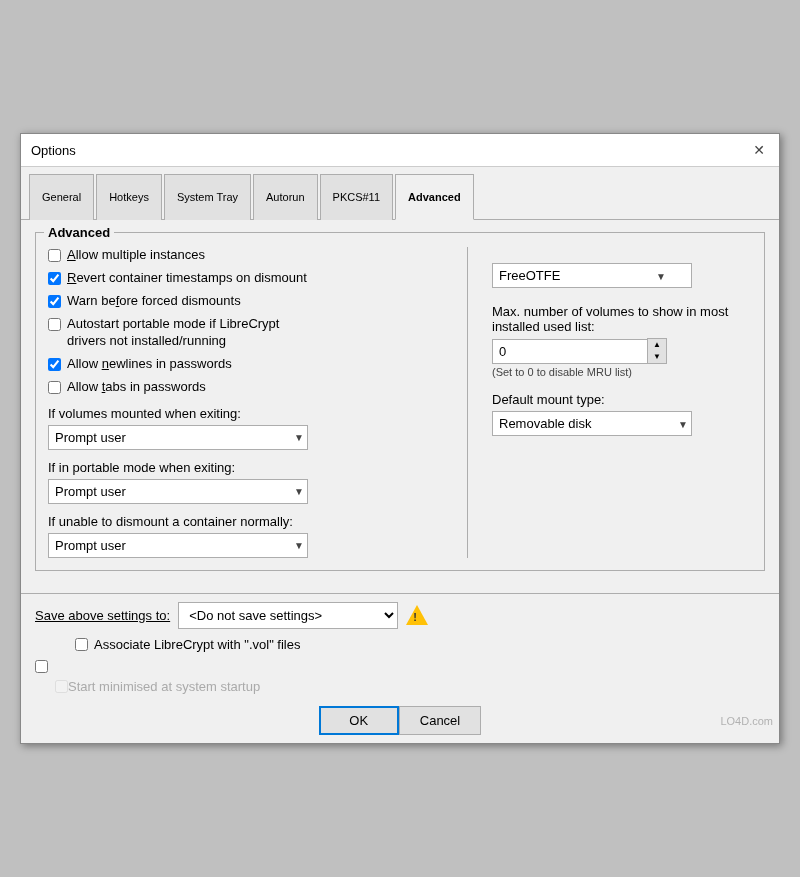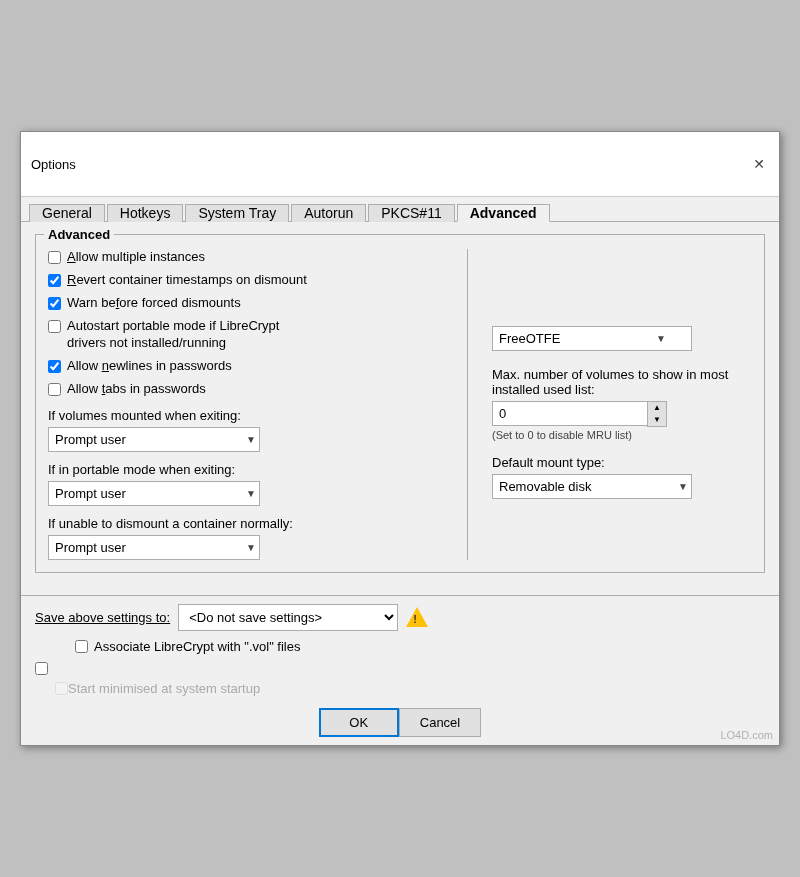--- a/index.html
+++ b/index.html
@@ -16,21 +16,21 @@
     }
     .dialog {
       background: #f0f0f0;
       border: 1px solid #888;
       box-shadow: 2px 2px 8px rgba(0,0,0,0.4);
       width: 760px;
       position: relative;
     }
     .titlebar {
       background: #fff;
-      padding: 22px 10px;
+      padding: 6px 10px;
       display: flex;
       justify-content: space-between;
       align-items: center;
       border-bottom: 1px solid #ccc;
     }
     .titlebar-title {
       font-size: 13px;
       font-weight: normal;
       color: #000;
     }
@@ -46,27 +46,27 @@
       background: none;
       border: none;
     }
     .tabs {
       display: flex;
       background: #f0f0f0;
       padding: 6px 8px 0 8px;
       border-bottom: 1px solid #adadad;
     }
     .tab {
-      padding: 0 12px;
+      padding: 16px 12px;
       border: 1px solid #adadad;
       border-bottom: none;
       background: #e1e1e1;
       cursor: pointer;
       margin-right: 2px;
-      font-size: 14px;
+      font-size: 11px;
       position: relative;
       bottom: -1px;
     }
     .tab.active {
       background: #f0f0f0;
       border-bottom: 1px solid #f0f0f0;
       font-weight: 600;
       z-index: 1;
     }
     .content {
@@ -84,21 +84,20 @@
       left: 8px;
       background: #f0f0f0;
       padding: 0 4px;
       font-size: 13px;
       font-weight: bold;
     }
     .group-content {
       display: flex;
       gap: 16px;
       margin-top: 6px;
-      align-items: center;
     }
     .left-col {
       flex: 1;
     }
     .right-col {
       width: 260px;
     }
     .checkbox-row {
       display: flex;
       align-items: flex-start;
@@ -117,21 +116,21 @@
       text-decoration: underline;
     }
     .section-label {
       margin-top: 10px;
       margin-bottom: 4px;
       font-size: 13px;
     }
     .dropdown-wrap {
       position: relative;
       display: inline-block;
-      width: 212px;
+      width: 260px;
     }
     .dropdown-wrap select {
       width: 100%;
       padding: 4px 24px 4px 6px;
       border: 1px solid #adadad;
       background: #fff;
       font-size: 13px;
       appearance: none;
       cursor: pointer;
     }
@@ -262,21 +261,21 @@
       border: 1px solid #adadad;
       background: #e1e1e1;
       font-size: 13px;
       cursor: pointer;
     }
     .dialog-btn.default-btn {
       border: 2px solid #0078d7;
     }
     .lo4d-watermark {
       position: absolute;
-      bottom: 4px;
+      bottom: 16px;
       right: 6px;
       font-size: 11px;
       color: #888;
       opacity: 0.6;
     }
     .vertical-divider {
       width: 1px;
       background: #adadad;
       margin: 0 8px;
       align-self: stretch;

